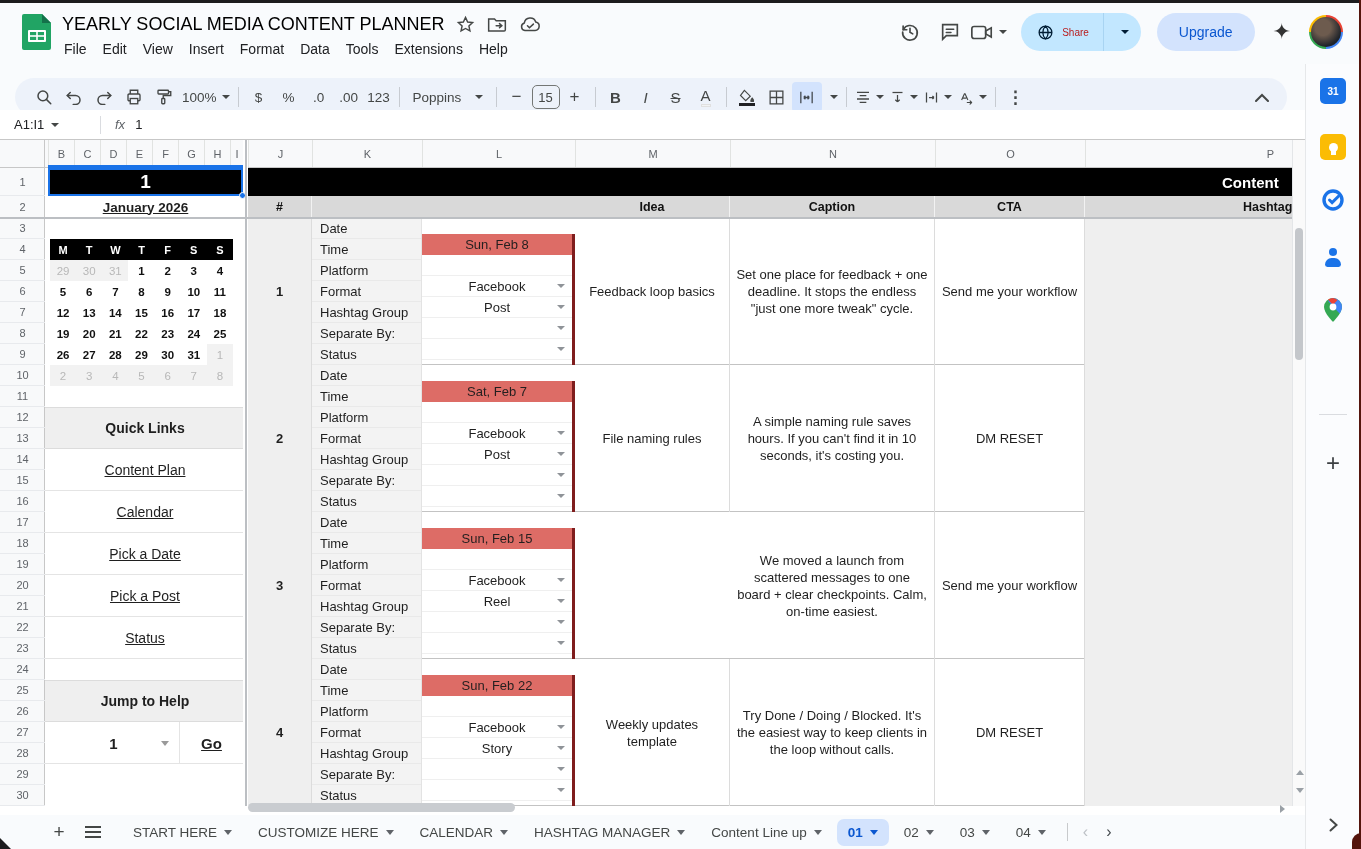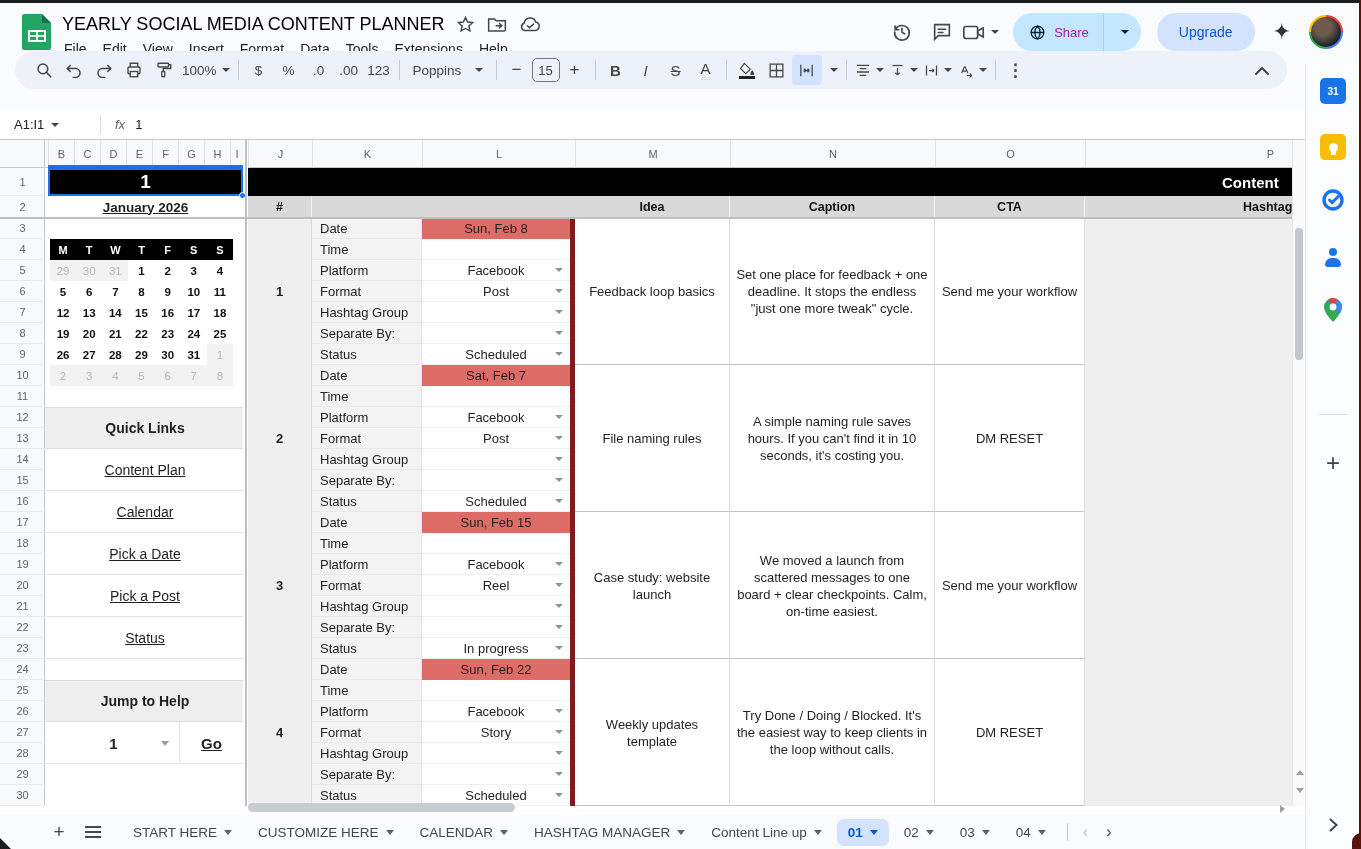--- a/index.html
+++ b/index.html
@@ -10,31 +10,31 @@
   .topbar { position:absolute; left:0; top:0; width:1361px; height:65px; background:#f9fbfd; }
   .sheets-logo { position:absolute; left:20px; top:13px; width:34px; height:38px; cursor:pointer; }
   .title-row { position:absolute; left:62px; top:12px; height:24px; display:flex; align-items:center; gap:12px; }
   .doc-title { font-size:18px; font-weight:500; color:#000000; white-space:nowrap; }
   .title-ico { color:#444746; display:flex; align-items:center; }
   .menubar { position:absolute; left:56px; top:38px; display:flex; }
   .menu-item { font-size:14px; color:#202124; padding:3px 8px; border-radius:6px; cursor:pointer; }
   .topbar-right { position:absolute; right:18px; top:12px; height:40px; display:flex; align-items:center; }
   .tb-ico { width:40px; height:40px; display:flex; align-items:center; justify-content:center; color:#444746; cursor:pointer; }
   .cam-group { display:flex; align-items:center; margin-right:14px; cursor:pointer; }
-  .share-pill { height:38px; background:#c2e7ff; border-radius:19px; display:flex; align-items:center; color:#a21caf; font-size:13px; font-weight:500; overflow:hidden; margin-right:16px; }
+  .share-pill { height:38px; background:#c2e7ff; border-radius:19px; display:flex; align-items:center; color:#b91c1c; font-size:10px; font-weight:500; overflow:hidden; margin-right:16px; }
   .share-main { display:flex; align-items:center; gap:8px; padding:0 14px 0 16px; height:100%; cursor:pointer; }
   .share-sep { width:1px; height:38px; background:#a8d4f2; }
   .share-caret { padding:0 12px; height:100%; display:flex; align-items:center; cursor:pointer; }
   .upgrade-pill { height:38px; background:#d3e3fd; border-radius:19px; display:flex; align-items:center; padding:0 22px; color:#0b57d0; font-size:14px; font-weight:500; margin-right:18px; cursor:pointer; }
   .sparkle { font-size:22px; color:#333; margin-right:18px; cursor:pointer; }
   .avatar { width:34px; height:34px; border-radius:50%; padding:2px; background:conic-gradient(#ea4335 0 25%, #4285f4 25% 50%, #34a853 50% 75%, #fbbc04 75% 100%); cursor:pointer; }
   .avatar-inner { width:100%; height:100%; border-radius:50%; background:radial-gradient(circle at 40% 35%, #6d5b4e 0 30%, #20242a 70%); }
 
   
-  .toolbar { position:absolute; left:15px; top:51px; width:1272px; height:38px; background:#edf2fa; border-radius:19px; display:flex; align-items:center; padding:0 10px 0 14px; }
+  .toolbar { position:absolute; left:15px; top:78px; width:1272px; height:38px; background:#edf2fa; border-radius:19px; display:flex; align-items:center; padding:0 10px 0 14px; }
   .t-item { height:30px; min-width:30px; display:flex; align-items:center; justify-content:center; color:#444746; font-size:14px; border-radius:4px; cursor:pointer; padding:0 3px; }
   .t-sep { width:1px; height:20px; background:#c7cbd1; margin:0 5px; }
   .t-caret { width:0; height:0; border-left:4px solid transparent; border-right:4px solid transparent; border-top:4px solid #444746; margin-left:5px; }
   .t-txt { font-size:13.5px; color:#444746; }
   .fontsize-box { width:28px; height:24px; border:1px solid #747775; border-radius:5px; display:flex; align-items:center; justify-content:center; font-size:13px; color:#444746; }
   .t-letter { font-size:15px; font-weight:700; color:#444746; }
   .t-active { background:#d3e3fd; }
   .t-under { display:inline-block; line-height:1; }
   .t-under .bar { display:block; height:3px; margin-top:1px; }
   .collapse { margin-left:auto; }
@@ -82,21 +82,21 @@
   .banner { position:absolute; left:0; top:0; width:1044px; height:28px; background:var(--banner_black,#000); }
   .banner-txt { position:absolute; left:974px; top:0; width:66px; height:28px; overflow:hidden; color:#fff; font-size:15px; font-weight:600; display:flex; align-items:center; white-space:nowrap; }
   .hdrrow { position:absolute; left:0; top:28px; width:1044px; height:22px; background:var(--header_gray,#d9d9d9); }
   .hcell { position:absolute; top:0; height:22px; display:flex; align-items:center; justify-content:center; font-size:12.5px; font-weight:700; color:#111; border-right:1px solid #f2f2f2; overflow:hidden; white-space:nowrap; }
   .blocks { position:absolute; left:0; top:50px; width:1044px; height:588px; overflow:hidden; }
   .post-block { position:absolute; left:0; width:1044px; height:147px; border-bottom:1px solid #c3c3c3; background:#fff; }
   .pb-cell { position:absolute; top:0; height:147px; display:flex; align-items:center; justify-content:center; text-align:center; font-size:13px; line-height:17px; color:#1f1f1f; border-right:1px solid #dcdcdc; padding:2px 6px; }
   .pb-num { left:0; width:64px; background:var(--panel_gray,#efefef); font-weight:700; }
   .pb-labels { position:absolute; left:64px; top:0; width:110px; height:147px; border-right:1px solid #e3e3e3; }
   .pb-labels div { height:21px; line-height:21px; background:var(--label_gray,#f3f3f3); border-bottom:1px solid #e9e9e9; font-size:13px; padding-left:8px; white-space:nowrap; overflow:hidden; }
-  .pb-values { position:absolute; left:174px; top:0; width:153px; height:147px; border-right:5px solid #7f1d1d; }
+  .pb-values { position:absolute; left:174px; top:16px; width:153px; height:147px; border-right:3px solid #7f1d1d; }
   .pb-values .vrow { position:relative; height:21px; line-height:21px; text-align:center; font-size:13px; border-bottom:1px solid #efefef; white-space:nowrap; overflow:hidden; cursor:pointer; }
   .vrow.v-date { background:var(--date_red,#dd6c66); color:#241f1f; font-weight:500; border-bottom:none; }
   .v-caret { position:absolute; right:7px; top:8px; width:0; height:0; border-left:4px solid transparent; border-right:4px solid transparent; border-top:4px solid #8f9398; }
   .pb-idea { left:327px; width:155px; }
   .pb-caption { left:482px; width:205px; }
   .pb-cta { left:687px; width:150px; }
   .pb-p { left:837px; width:207px; background:var(--panel_gray,#efefef); border-right:none; }
 
   
   .vscroll { position:absolute; left:1292px; top:0; width:13px; height:666px; background:#fafafa; border-left:1px solid #e4e6e8; }
@@ -586,21 +586,20 @@
     </div>
     <div class="pb-values">
       <div class="vrow v-date">Sun, Feb 15</div>
       <div class="vrow"></div>
       <div class="vrow"><span>Facebook</span><span class="v-caret"></span></div>
       <div class="vrow"><span>Reel</span><span class="v-caret"></span></div>
       <div class="vrow"><span></span><span class="v-caret"></span></div>
       <div class="vrow"><span></span><span class="v-caret"></span></div>
       <div class="vrow"><span>In progress</span><span class="v-caret"></span></div>
     </div>
-    <div class="pb-cell pb-idea">Case study: website launch</div>
     <div class="pb-cell pb-caption">We moved a launch from scattered messages to one board + clear checkpoints. Calm, on-time easiest.</div>
     <div class="pb-cell pb-cta">Send me your workflow</div>
     <div class="pb-cell pb-p"></div>
   </div>
         <div class="post-block" style="top: 441px;">
     <div class="pb-cell pb-num">4</div>
     <div class="pb-labels">
       <div>Date</div>
       <div>Time</div>
       <div>Platform</div>

